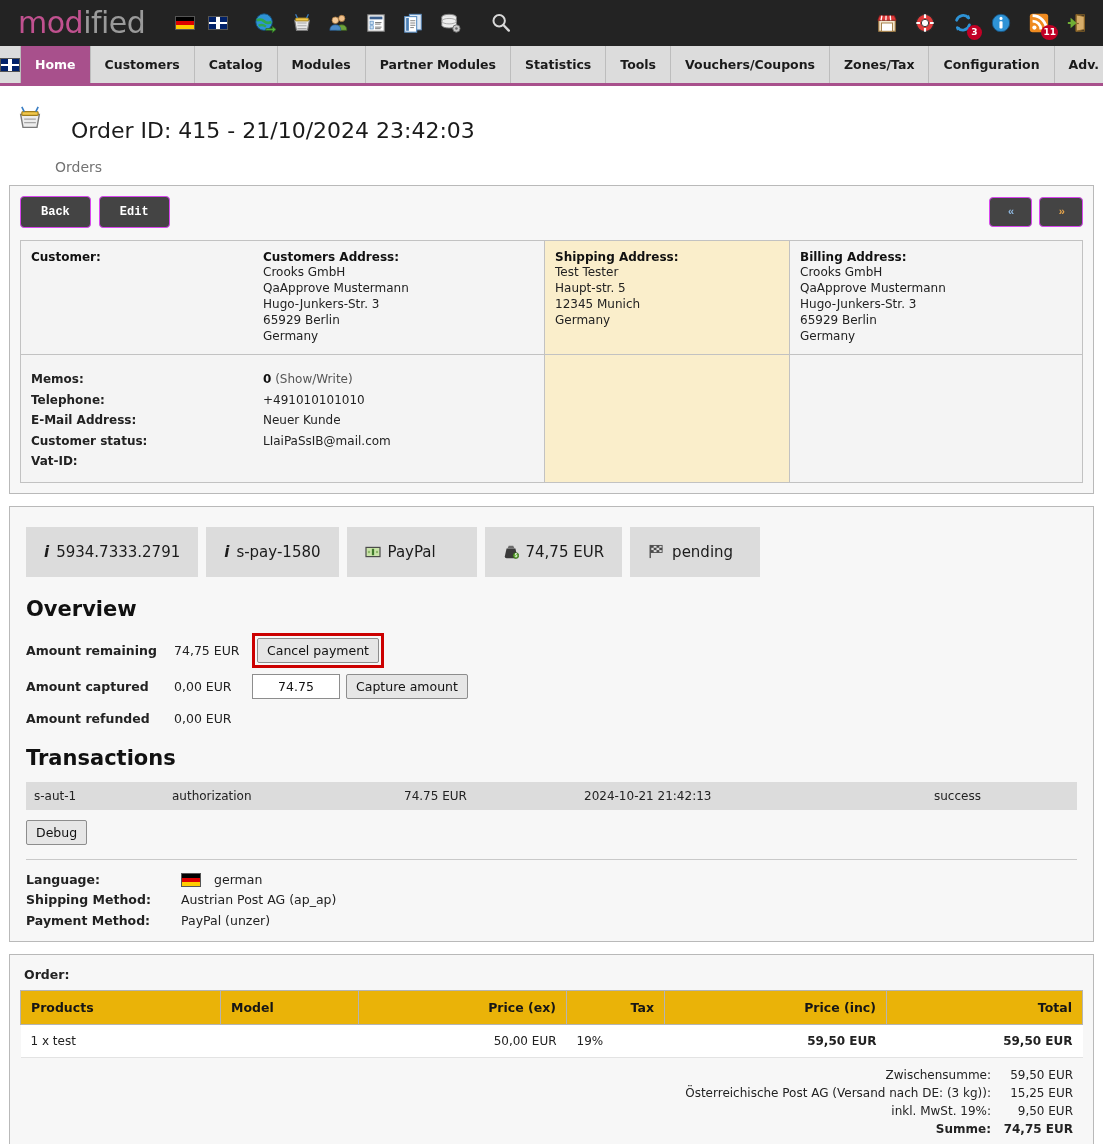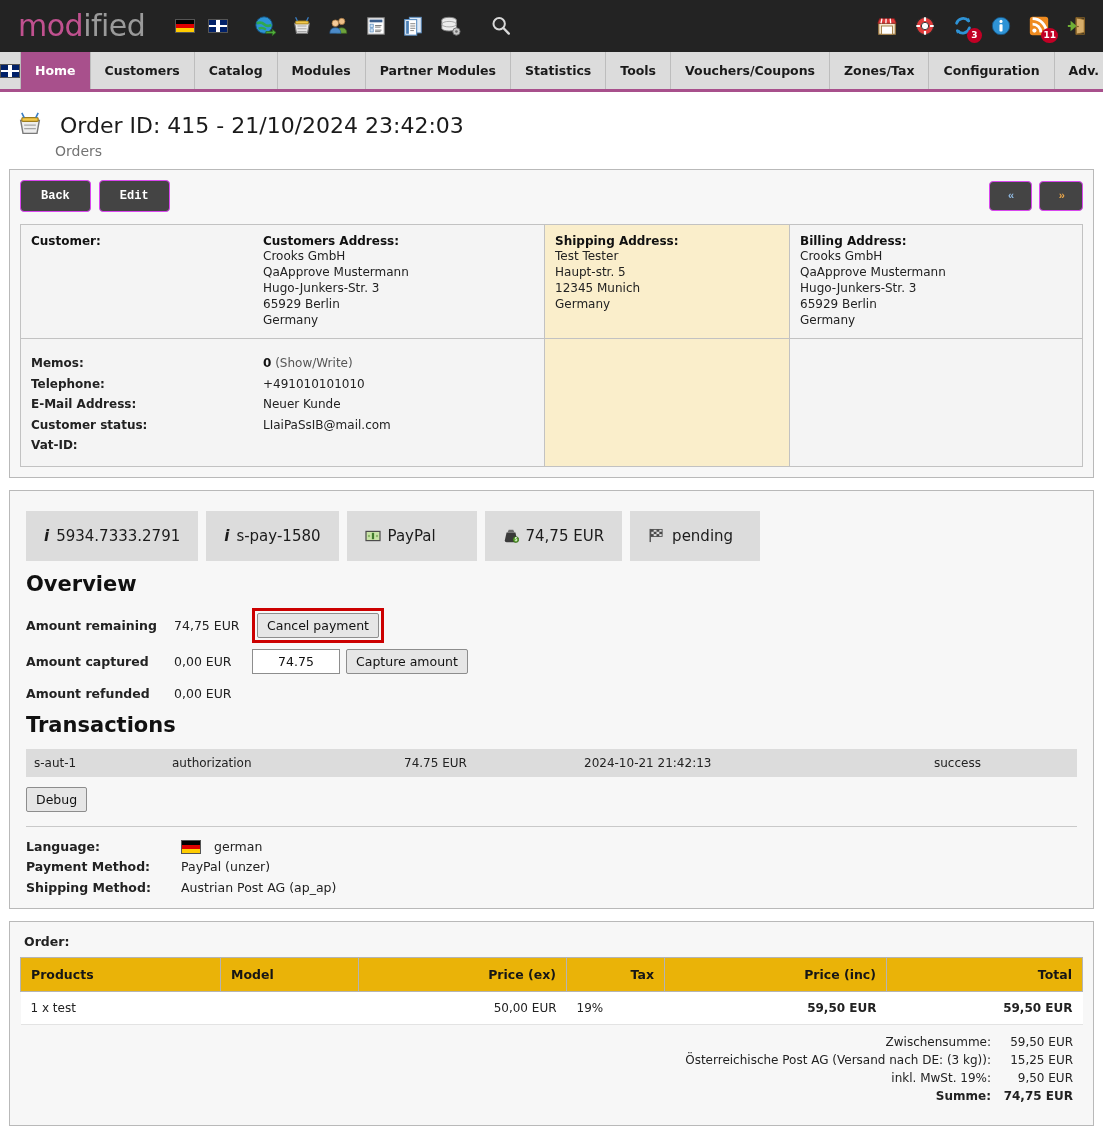--- a/index.html
+++ b/index.html
@@ -8,21 +8,21 @@
     margin: 0; padding: 0;
     width: 1103px;
     background: #ffffff;
     font-family: "DejaVu Sans", "Liberation Sans", sans-serif;
     font-size: 12px;
     color: #222222;
   }
 
   
   .topbar {
-    height: 52px;
+    height: 46px;
     background: #232323;
     display: flex;
     align-items: center;
     padding: 0 14px 0 18px;
     position: relative;
     text-align: right;
   }
   .logo {
     font-size: 30px;
     letter-spacing: -0.5px;
@@ -113,21 +113,21 @@
   
   .page { padding: 10px 9px 14px 9px; }
 
   .pagehead {
     display: flex; align-items: flex-start;
     gap: 10px;
     padding: 6px 2px 10px 6px;
   }
   .basket-ico { font-size: 26px; line-height: 1; margin-top: 2px; }
   .pagehead h1 {
-    margin: 5px;
+    margin: 16px;
     font-size: 22px;
     font-weight: normal;
     color: #1a1a1a;
     line-height: 1.15;
   }
   .pagehead .sub { font-size: 14px; color: #737373; margin-top: 2px; }
 
   .panel {
     border: 1px solid #b9b9b9;
     background: #f7f7f7;
@@ -189,21 +189,21 @@
     padding: 16px 18px;
     font-size: 15px;
     color: #1b1b1b;
     display: flex; align-items: center; gap: 7px;
     min-width: 130px;
   }
   .ibox .i { font-style: italic; font-weight: bold; font-size: 15px; }
 
   h2.sect {
     font-size: 21px;
-    margin: 5px 0 12px 6px;
+    margin: 14px 0 12px 6px;
     font-weight: bold;
     color: #111;
   }
 
   .ovrow { display: flex; align-items: center; margin: 0 0 6px 6px; min-height: 26px; }
   .ovrow .lbl { width: 148px; font-weight: bold; font-size: 12.5px; }
   .ovrow .amt { width: 78px; font-size: 12.5px; }
   .hl-wrap {
     border: 3px solid #cc0000;
     padding: 2px;
@@ -624,26 +624,26 @@
     <hr class="sep">
 
     <div class="kvrow">
       <span class="k">Language:</span>
       <span class="v">
         <span class="flag-de"></span>
         <span>german</span>
       </span>
     </div>
     <div class="kvrow">
+      <span class="k">Shipping Method:</span>
+      <span class="v">Austrian Post AG (ap_ap)</span>
+    </div>
+    <div class="kvrow">
       <span class="k">Payment Method:</span>
       <span class="v">PayPal (unzer)</span>
-    </div>
-    <div class="kvrow">
-      <span class="k">Shipping Method:</span>
-      <span class="v">Austrian Post AG (ap_ap)</span>
     </div>
   </div>
 
   <div class="panel">
     <div class="order-label">Order:</div>
 
     <table class="otab">
       <thead>
         <tr>
           <th class="l" style="width:200px">Products</th>

